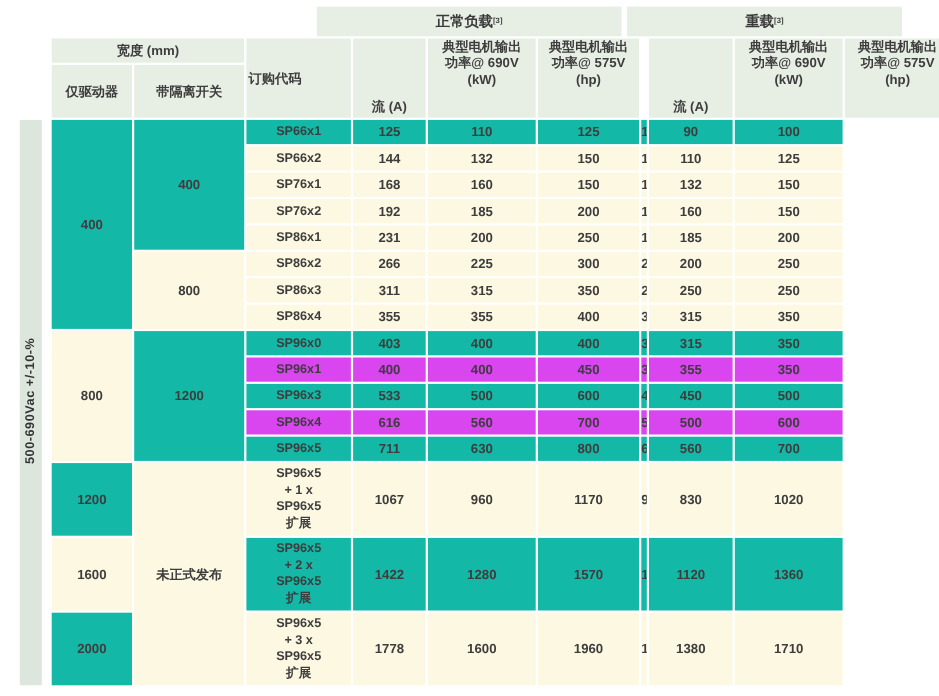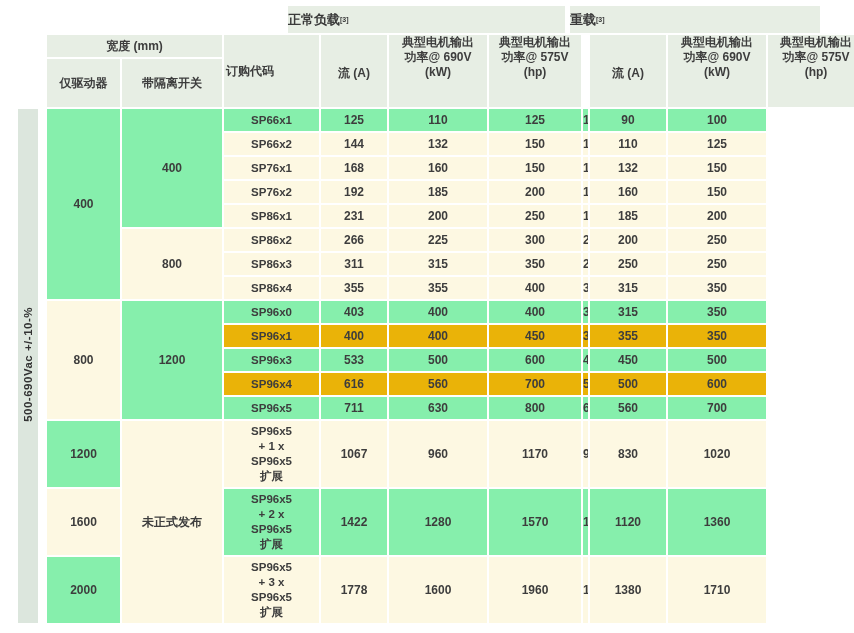--- a/index.html
+++ b/index.html
@@ -6,53 +6,53 @@
   body{
     width:854px;height:633px;background:#ffffff;overflow:hidden;
     font-family:"Liberation Sans","DejaVu Sans",sans-serif;
     color:#3d3d3d;
   }
   .page{position:relative;width:854px;height:633px;}
 
   
   .band{
     position:absolute;top:6px;height:27px;background:#e7eee4;
-    display:flex;align-items:center;justify-content:flex-start;
+    display:flex;align-items:center;justify-content:center;
     font-size:13px;font-weight:bold;color:#3a3a3a;
   }
   .band-normal{left:288px;width:277px;}
   .band-heavy{left:570px;width:250px;}
   .band sup{font-size:7px;vertical-align:super;line-height:0;}
 
   table{
     position:absolute;left:16px;top:33px;
     border-collapse:separate;border-spacing:2px;table-layout:fixed;
     width:850px;
   }
   td{
     text-align:center;vertical-align:middle;padding:0;
     font-size:12px;font-weight:bold;color:#3d3d3d;
     overflow:hidden;
   }
   .green{background:#e7eee4;}
-  .yellow{background:#86efac;}
+  .yellow{background:#14b8a6;}
   .cream{background:#fdf8e2;}
-  .white-row{background:#eab308;}
+  .white-row{background:#d946ef;}
   .blank{background:transparent;}
   .strip{background:#dce6dd;}
 
   .hrowB td{height:22px;}
   .hrowC td{height:48px;}
   tr.single td{height:22px;}
   tr.tall td{height:66px;}
 
   .hdr{font-size:12px;font-weight:bold;}
   .width-hdr{text-align:center;}
   .code-hdr{text-align:left;padding-left:2px;vertical-align:middle;}
-  .current-hdr{vertical-align:bottom;padding-bottom:25px;}
+  .current-hdr{vertical-align:bottom;padding-bottom:1px;}
   .power-hdr{vertical-align:top;padding-top:0;line-height:15px;}
   .power-hdr .pwr{}
 
   .code{font-size:11.5px;}
   tr.tall .code{white-space:pre-line;line-height:15px;font-size:11.5px;}
 
   .strip span{
     display:inline-block;
     writing-mode:vertical-rl;transform:rotate(180deg);
     font-size:11.5px;font-weight:bold;letter-spacing:.5px;color:#333;

